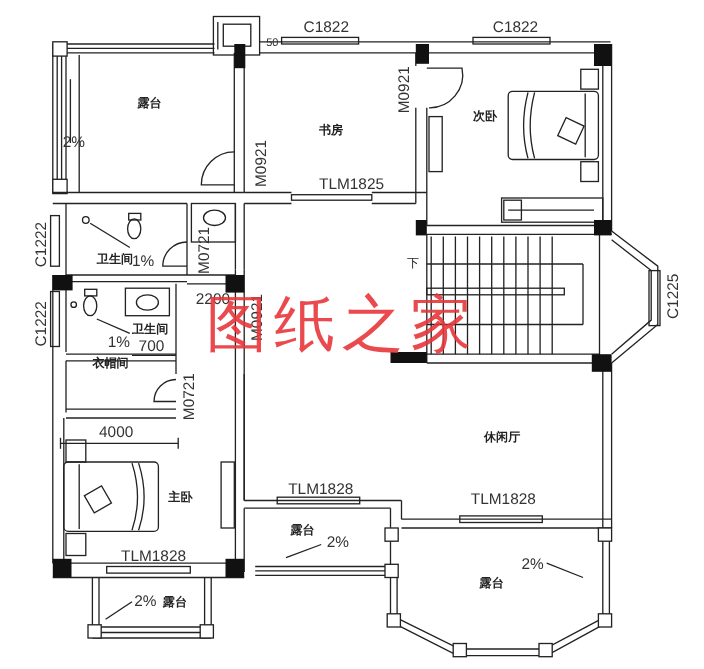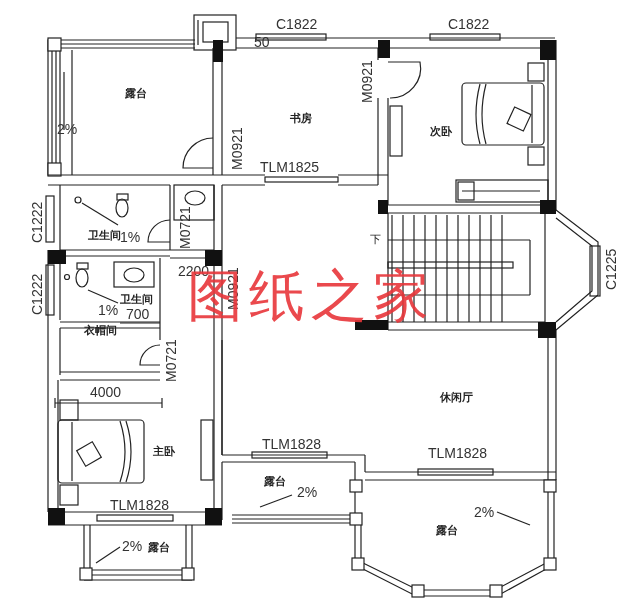--- a/index.html
+++ b/index.html
@@ -243,42 +243,42 @@
     <rect x="205" y="250" width="17" height="16"></rect>
     <rect x="355" y="320" width="33" height="10"></rect>
     <rect x="538" y="322" width="18" height="16"></rect>
     <rect x="48" y="508" width="17" height="17"></rect>
     <rect x="205" y="508" width="17" height="17"></rect>
   </g>
 </svg>
 
 <span class="lbl room" style="left:125px;top:88px">露台</span>
 <span class="lbl room" style="left:290px;top:113px">书房</span>
-<span class="lbl room" style="left:430px;top:126px">次卧</span>
+<span class="lbl room" style="left:430px;top:100px">次卧</span>
 <span class="lbl room" style="left:88px;top:230px">卫生间</span>
 <span class="lbl room" style="left:120px;top:294px">卫生间</span>
 <span class="lbl room" style="left:84px;top:325px">衣帽间</span>
 <span class="lbl room" style="left:153px;top:446px">主卧</span>
 <span class="lbl room" style="left:440px;top:392px">休闲厅</span>
 <span class="lbl room" style="left:148px;top:542px">露台</span>
 <span class="lbl room" style="left:264px;top:476px">露台</span>
 <span class="lbl room" style="left:436px;top:525px">露台</span>
 
 <span class="lbl dim" style="left:276px;top:17px">C1822</span>
 <span class="lbl dim" style="left:448px;top:17px">C1822</span>
-<span class="lbl dim" style="left:254px;top:35px;font-size:14px">50</span>
+<span class="lbl dim" style="left:242px;top:35px;font-size:10px">50</span>
 <span class="lbl dim vert" style="left:30px;top:243px">C1222</span>
 <span class="lbl dim vert" style="left:30px;top:315px">C1222</span>
 <span class="lbl dim vert" style="left:604px;top:290px">C1225</span>
 <span class="lbl dim vert" style="left:230px;top:170px">M0921</span>
 <span class="lbl dim vert" style="left:360px;top:103px">M0921</span>
 <span class="lbl dim vert" style="left:178px;top:249px">M0721</span>
 <span class="lbl dim vert" style="left:164px;top:382px">M0721</span>
 <span class="lbl dim vert" style="left:226px;top:310px">M0921</span>
-<span class="lbl dim" style="left:260px;top:160px">TLM1825</span>
+<span class="lbl dim" style="left:290px;top:160px">TLM1825</span>
 <span class="lbl dim" style="left:110px;top:498px">TLM1828</span>
 <span class="lbl dim" style="left:262px;top:437px">TLM1828</span>
 <span class="lbl dim" style="left:428px;top:446px">TLM1828</span>
 <span class="lbl dim" style="left:178px;top:264px">2200</span>
 <span class="lbl dim" style="left:126px;top:307px">700</span>
 <span class="lbl dim" style="left:90px;top:385px">4000</span>
 <span class="lbl dim" style="left:57px;top:122px">2%</span>
 <span class="lbl dim" style="left:120px;top:230px">1%</span>
 <span class="lbl dim" style="left:98px;top:303px">1%</span>
 <span class="lbl dim" style="left:122px;top:539px">2%</span>

